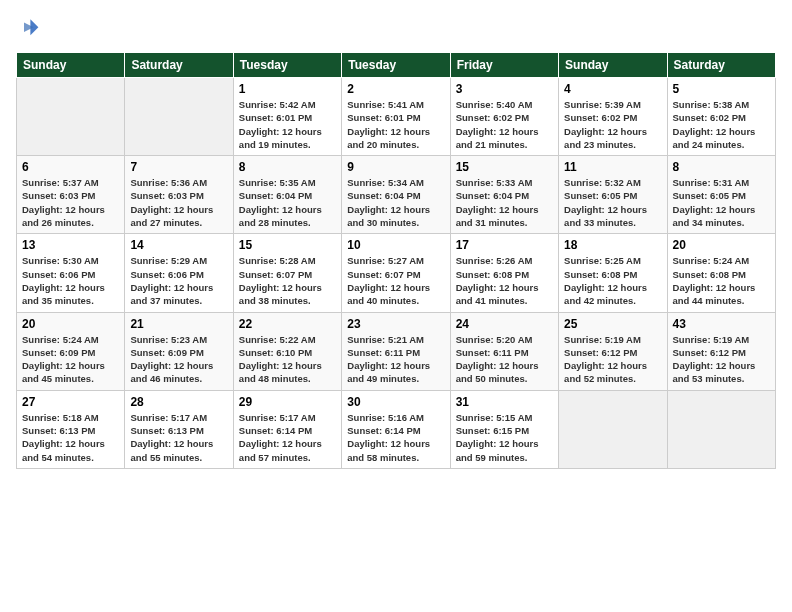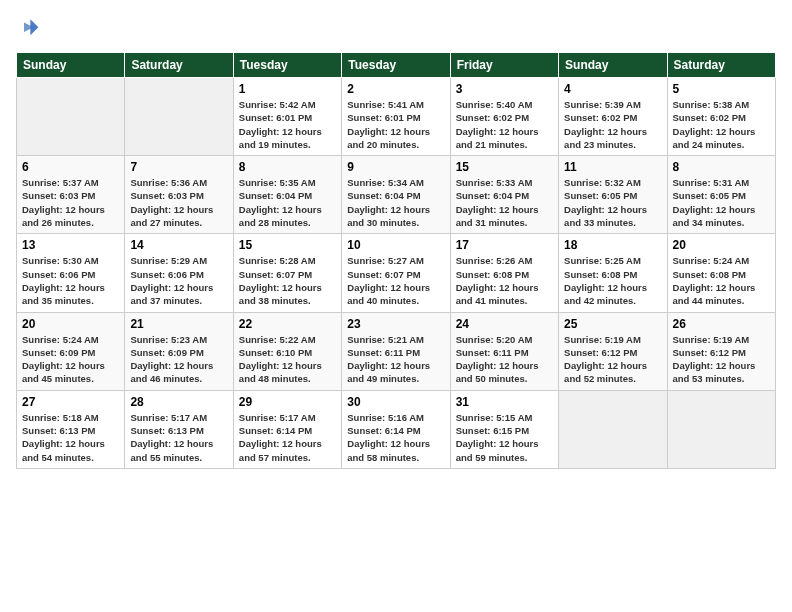--- a/index.html
+++ b/index.html
@@ -225,21 +225,21 @@
         </td>
         <td>
           <div class="day-num">24</div>
           <div class="day-info">Sunrise: 5:20 AM<br>Sunset: 6:11 PM<br>Daylight: 12 hours and 50 minutes.</div>
         </td>
         <td>
           <div class="day-num">25</div>
           <div class="day-info">Sunrise: 5:19 AM<br>Sunset: 6:12 PM<br>Daylight: 12 hours and 52 minutes.</div>
         </td>
         <td>
-          <div class="day-num">26</div>
+          <div class="day-num">43</div>
           <div class="day-info">Sunrise: 5:19 AM<br>Sunset: 6:12 PM<br>Daylight: 12 hours and 53 minutes.</div>
         </td>
       </tr>
       <tr>
         <td>
           <div class="day-num">27</div>
           <div class="day-info">Sunrise: 5:18 AM<br>Sunset: 6:13 PM<br>Daylight: 12 hours and 54 minutes.</div>
         </td>
         <td>
           <div class="day-num">28</div>

